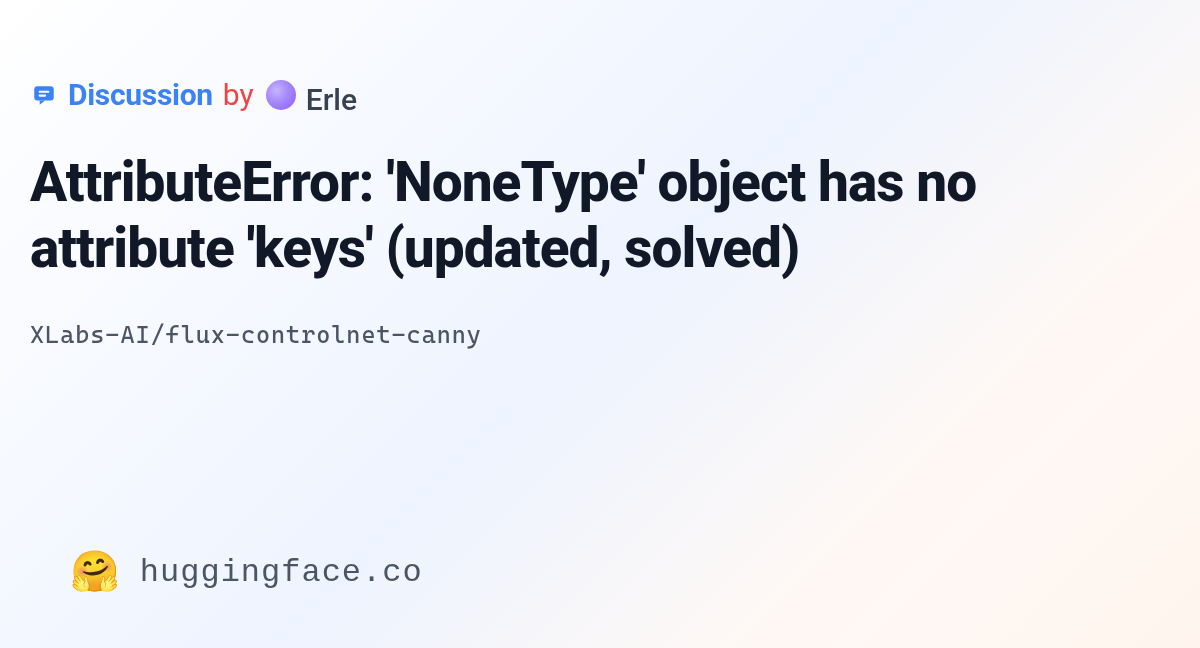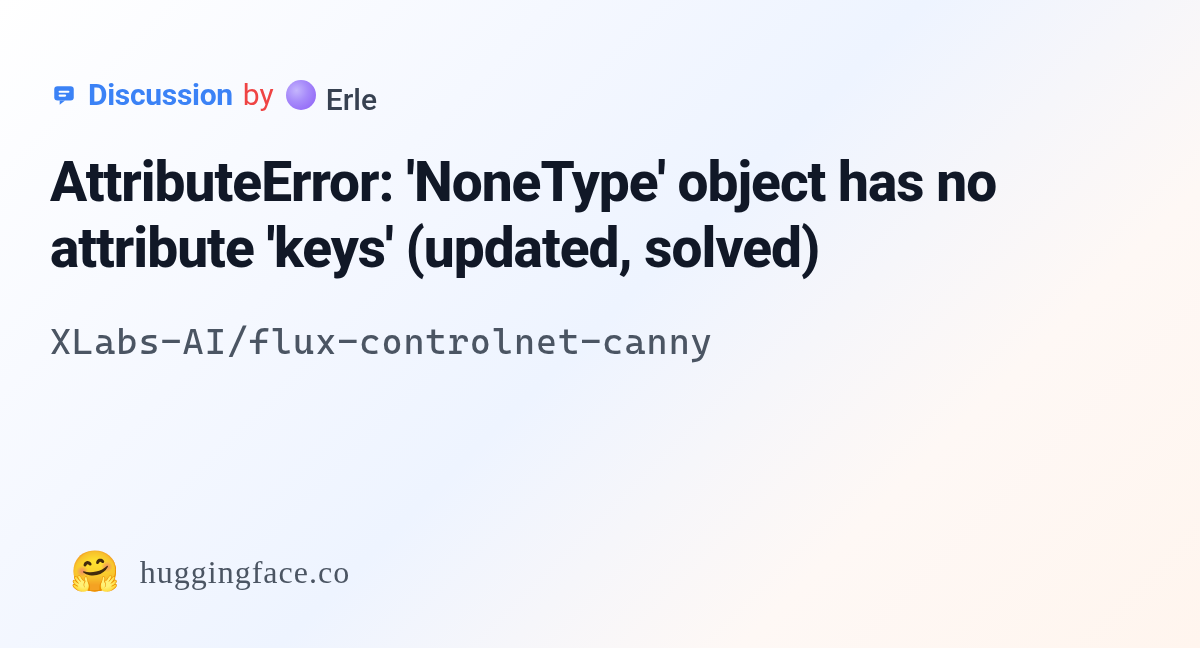--- a/index.html
+++ b/index.html
@@ -9,21 +9,21 @@
     }
     body {
       width: 1200px;
       height: 648px;
       font-family: -apple-system, BlinkMacSystemFont, "Segoe UI", Roboto, "Helvetica Neue", Arial, sans-serif;
       background: linear-gradient(135deg, #ffffff 0%, #f5f8ff 30%, #eef4ff 50%, #fef8f5 75%, #fff5ee 100%);
       position: relative;
       overflow: hidden;
     }
     .container {
-      padding: 72px 70px 0 50px;
+      padding: 72px 70px 0 30px;
     }
     .meta-row {
       display: flex;
       align-items: center;
       gap: 10px;
       margin-bottom: 32px;
     }
     .discussion-icon {
       width: 28px;
       height: 28px;
@@ -59,38 +59,38 @@
       color: #111827;
       font-size: 55px;
       font-weight: 800;
       line-height: 1.2;
       letter-spacing: -1px;
       margin-bottom: 40px;
     }
     .repo {
       color: #4b5563;
       font-family: ui-monospace, "SF Mono", "Cascadia Code", Menlo, Consolas, monospace;
-      font-size: 36px;
+      font-size: 24px;
       letter-spacing: 1px;
     }
     .footer {
       position: absolute;
       bottom: 56px;
       left: 70px;
       display: flex;
       align-items: center;
       gap: 20px;
     }
     .hf-emoji {
       font-size: 40px;
       line-height: 1;
     }
     .site {
       color: #4b5563;
-      font-family: Liberation Serif, serif;
+      font-family: Liberation Mono, monospace;
       font-size: 32px;
       letter-spacing: 1px;
     }
   </style>
 </head>
 <body>
 
 <div class="container">
   <div class="meta-row">
     <span class="discussion-icon">

